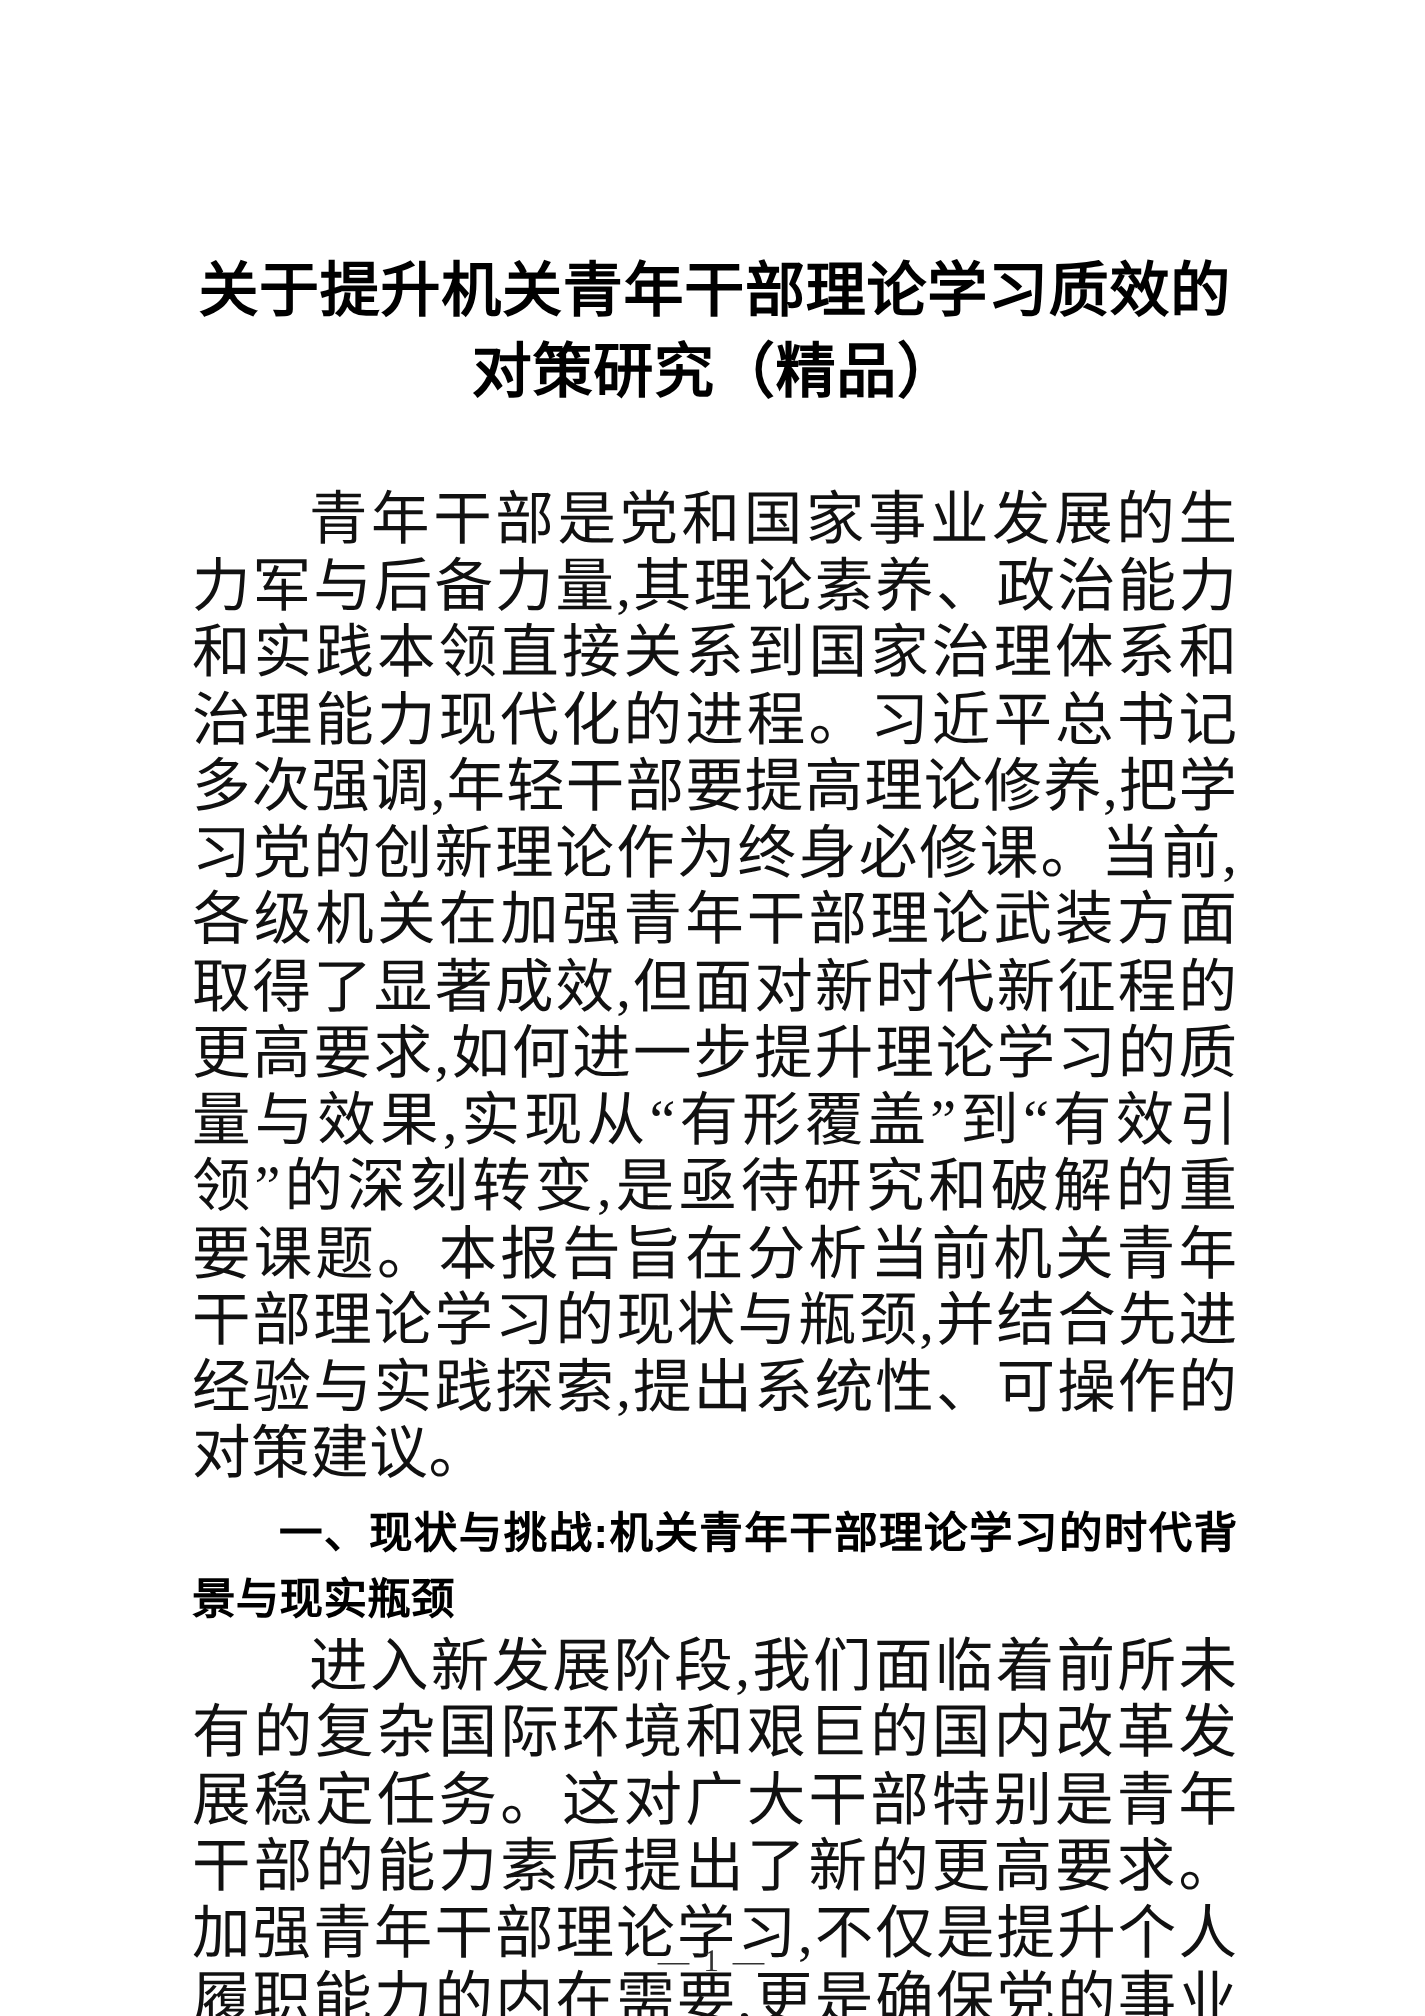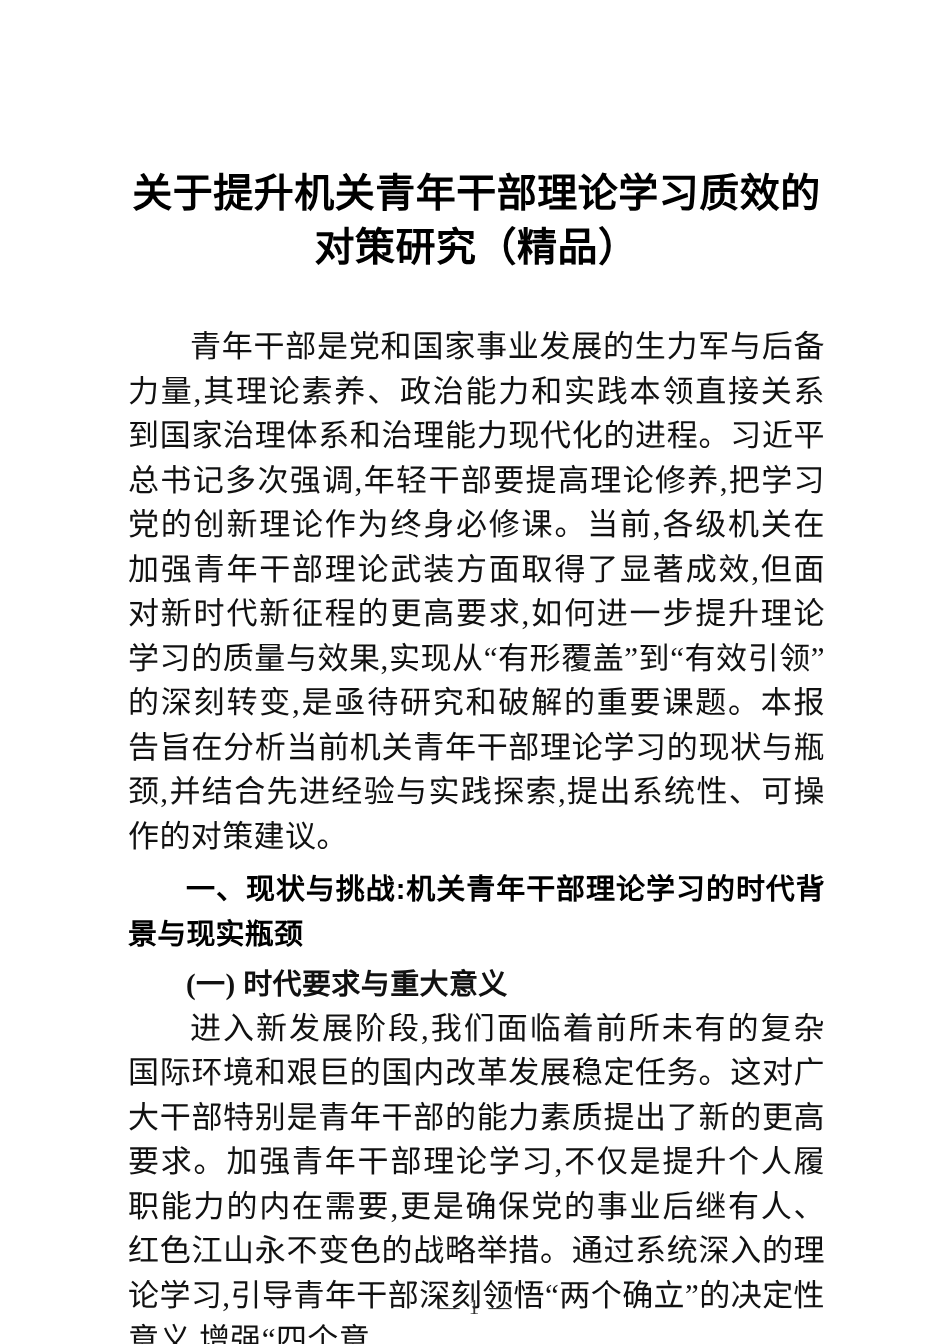--- a/index.html
+++ b/index.html
@@ -38,21 +38,21 @@
     line-height: 54px;
     text-align: center;
     letter-spacing: 0.5px;
     color: #000000;
   }
 
   
   .para {
     margin: 0;
     font-family: "Liberation Serif", "DejaVu Serif", serif;
-    font-size: 31px;
+    font-size: 39px;
     line-height: 44.5px;
     text-align: justify;
     text-justify: inter-ideograph;
     text-indent: 2em;
     letter-spacing: 0.4px;
     color: #111111;
   }
   .para.first-body {
     margin-top: 50px;
   }
@@ -105,21 +105,20 @@
 <div class="page">
 
   <div class="content">
 
     <h1 class="doc-title">关于提升机关青年干部理论学习质效的对策研究（精品）</h1>
 
     <p class="para first-body">青年干部是党和国家事业发展的生力军与后备力量,其理论素养、政治能力和实践本领直接关系到国家治理体系和治理能力现代化的进程。习近平总书记多次强调,年轻干部要提高理论修养,把学习党的创新理论作为终身必修课。当前,各级机关在加强青年干部理论武装方面取得了显著成效,但面对新时代新征程的更高要求,如何进一步提升理论学习的质量与效果,实现从“有形覆盖”到“有效引领”的深刻转变,是亟待研究和破解的重要课题。本报告旨在分析当前机关青年干部理论学习的现状与瓶颈,并结合先进经验与实践探索,提出系统性、可操作的对策建议。</p>
 
     <h2 class="heading-1">一、现状与挑战:机关青年干部理论学习的时代背景与现实瓶颈</h2>
 
-    <h3 class="heading-2">(一) 时代要求与重大意义</h3>
 
     <p class="para tight">进入新发展阶段,我们面临着前所未有的复杂国际环境和艰巨的国内改革发展稳定任务。这对广大干部特别是青年干部的能力素质提出了新的更高要求。加强青年干部理论学习,不仅是提升个人履职能力的内在需要,更是确保党的事业后继有人、红色江山永不变色的战略举措。通过系统深入的理论学习,引导青年干部深刻领悟“两个确立”的决定性意义,增强“四个意</p>
 
   </div>
 
   <div class="page-footer">— 1 —</div>
 
 </div>
 
 </body></html>

